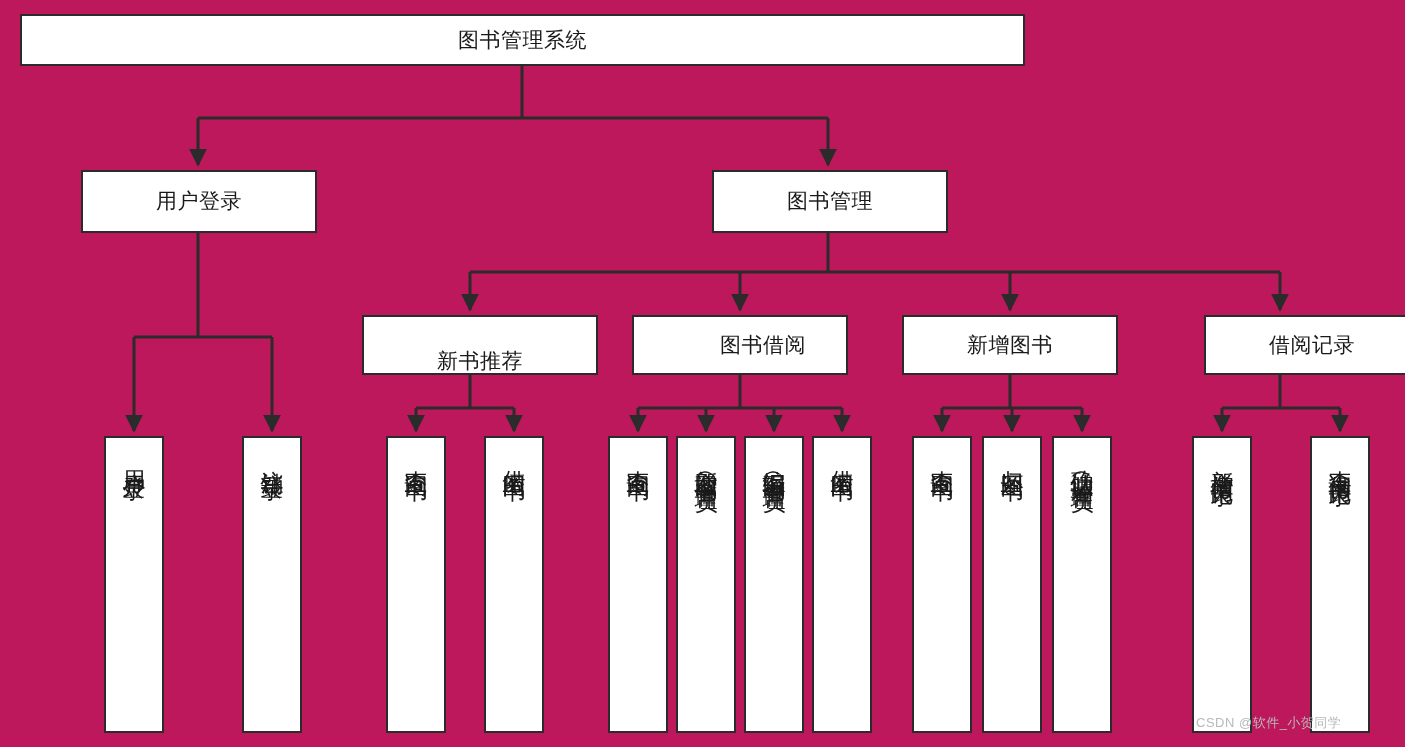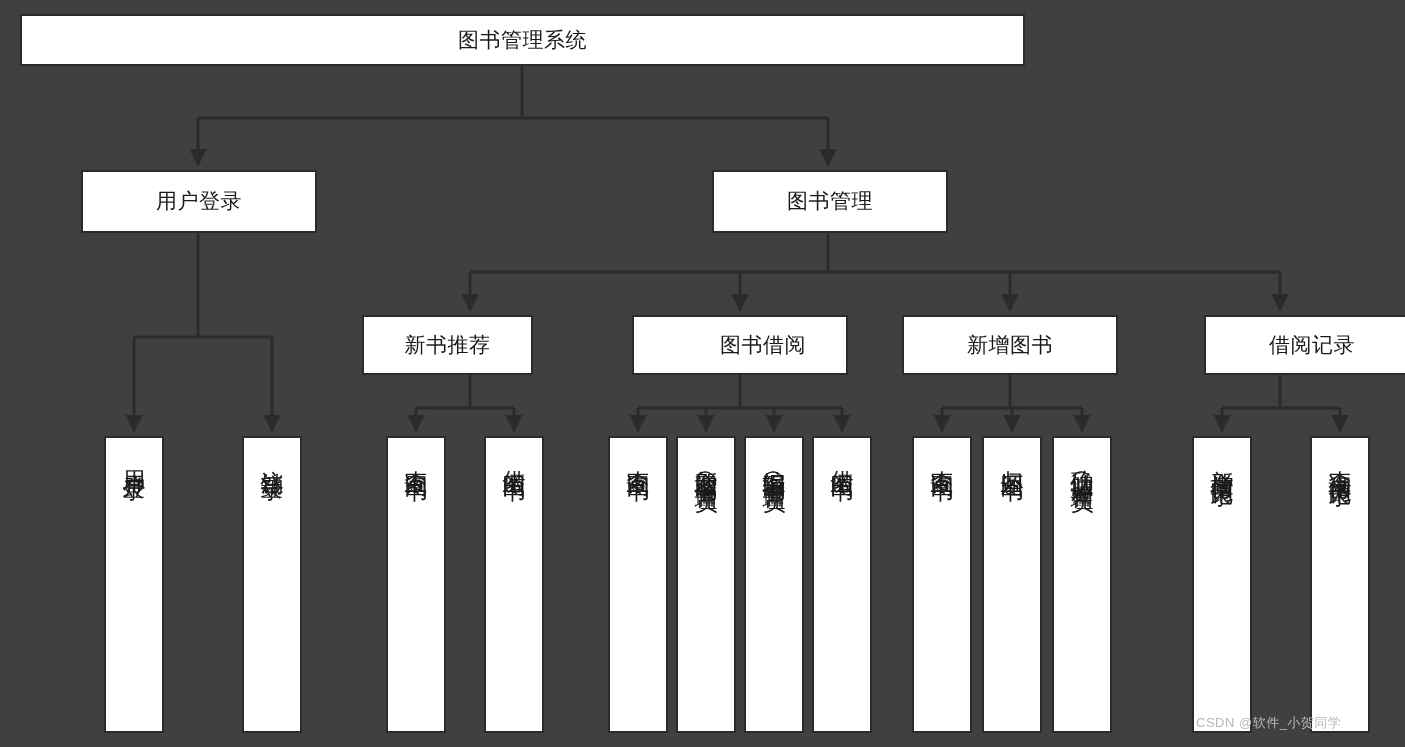--- a/index.html
+++ b/index.html
@@ -9,21 +9,21 @@
     background: #ffffff;
   }
   body {
     font-family: "Liberation Sans", "DejaVu Sans", sans-serif;
     color: #1a1a1a;
   }
   #canvas {
     position: relative;
     width: 1405px;
     height: 747px;
-    background: #404040;
+    background: #be185d;
     overflow: hidden;
     text-decoration: underline;
   }
   #edges {
     position: absolute;
     left: 0;
     top: 0;
     width: 1405px;
     height: 747px;
     pointer-events: none;
@@ -130,21 +130,21 @@
     <span class="node-label">图书管理系统</span>
   </div>
 
   <div class="node" style="left: 81px; top: 170px; width: 236px; height: 63px;">
     <span class="node-label">用户登录</span>
   </div>
   <div class="node" style="left: 712px; top: 170px; width: 236px; height: 63px;">
     <span class="node-label">图书管理</span>
   </div>
 
-  <div class="node" style="left: 362px; top: 315px; width: 171px; height: 60px;">
+  <div class="node" style="left: 362px; top: 315px; width: 236px; height: 60px; align-items: flex-end;">
     <span class="node-label">新书推荐</span>
   </div>
   <div class="node" style="left: 632px; top: 315px; width: 216px; height: 60px; padding-left: 46px;">
     <span class="node-label">图书借阅</span>
   </div>
   <div class="node" style="left: 902px; top: 315px; width: 216px; height: 60px;">
     <span class="node-label">新增图书</span>
   </div>
   <div class="node" style="left: 1172px; top: 315px; width: 216px; height: 60px; margin-left: 32px;">
     <span class="node-label">借阅记录</span>

